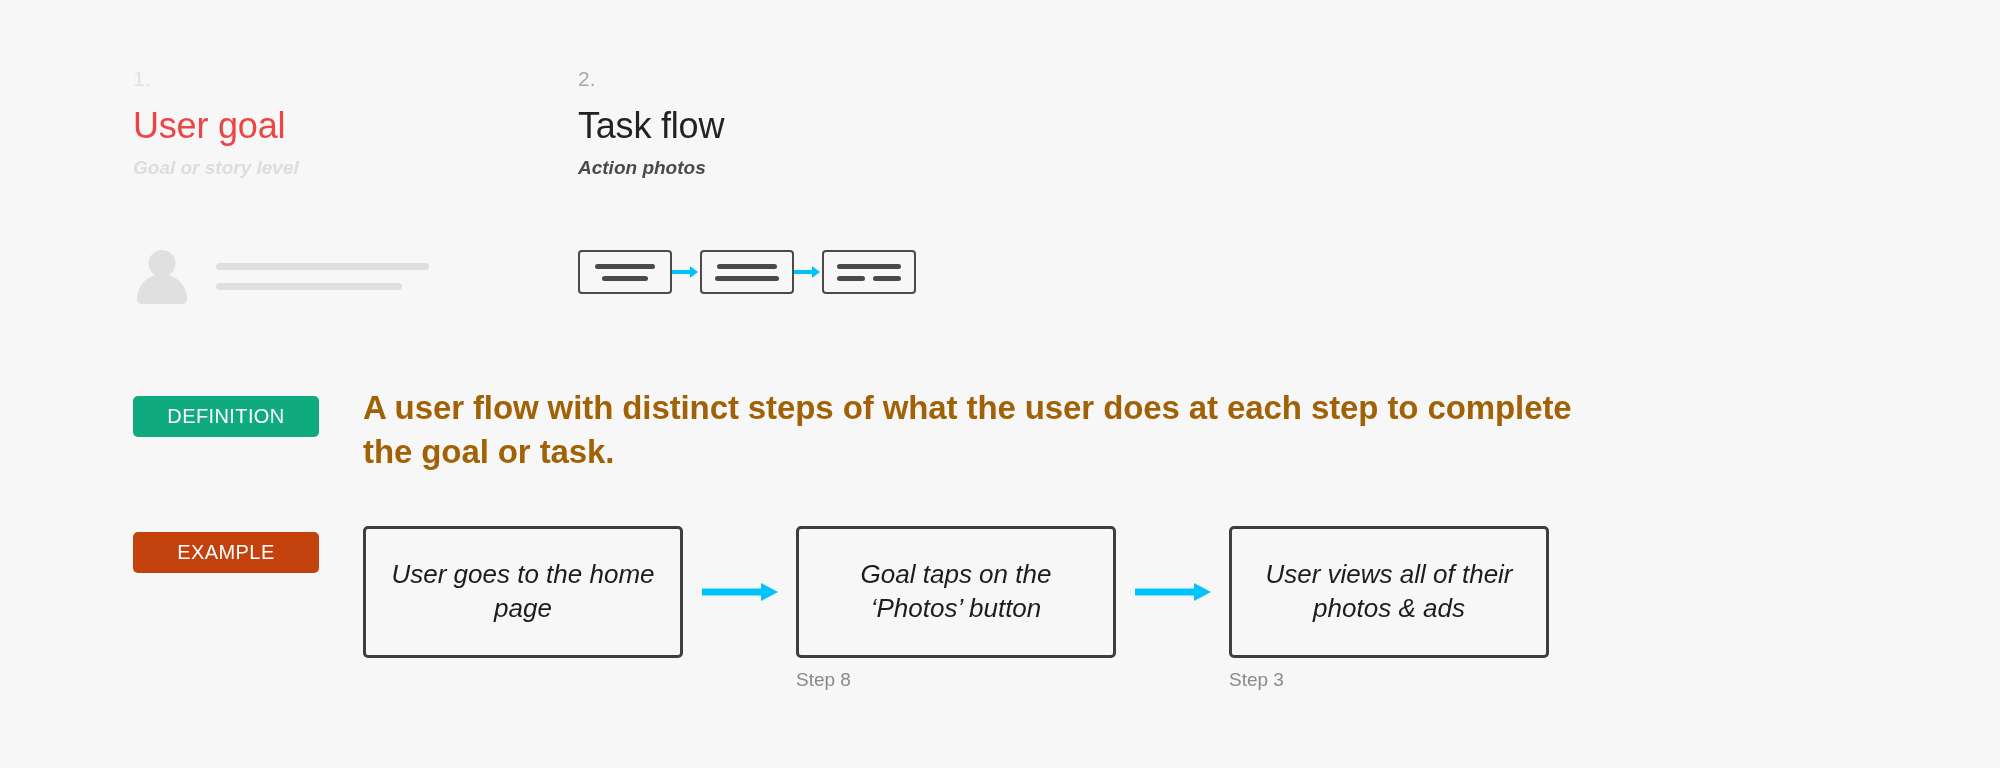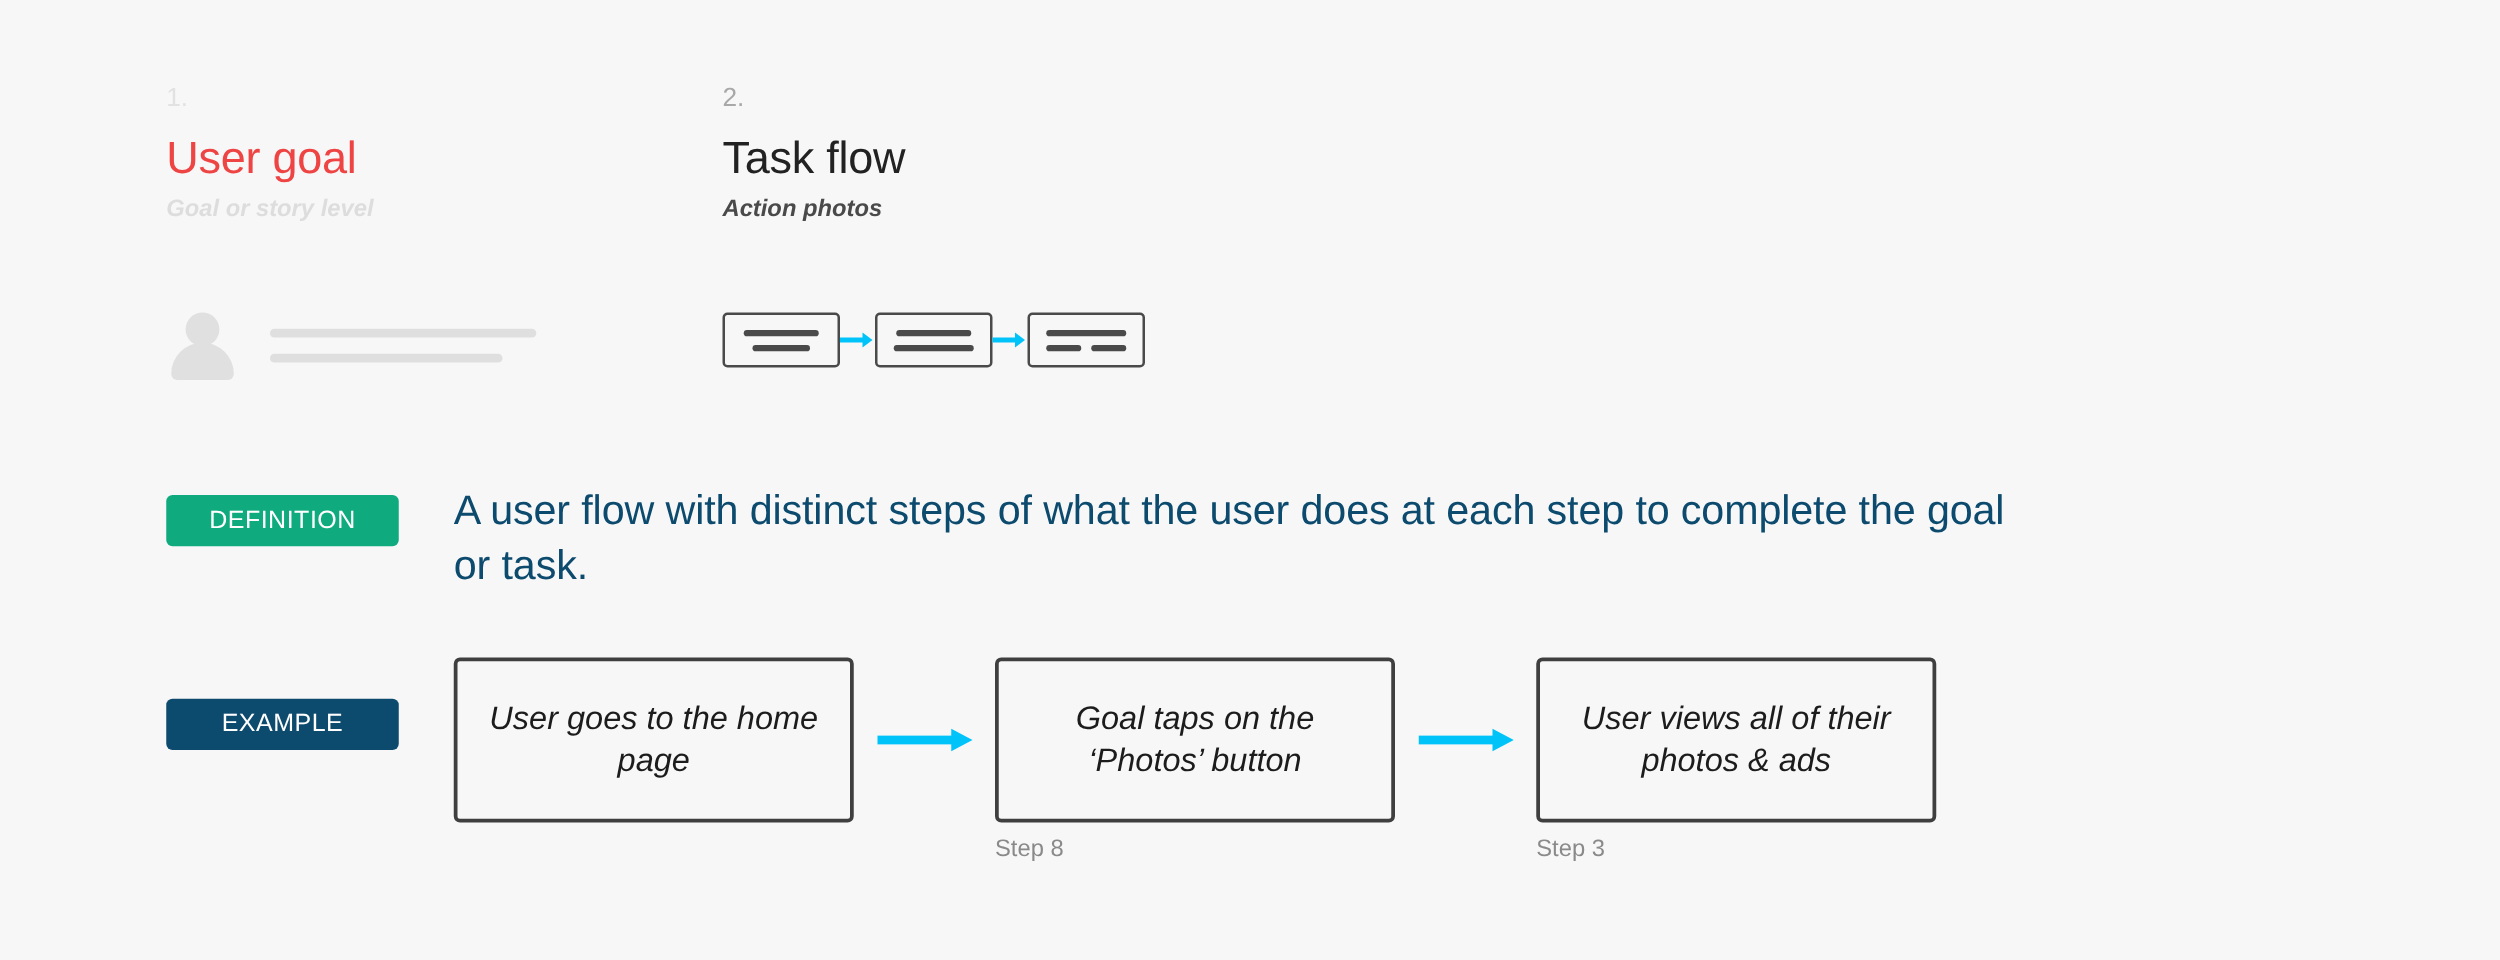--- a/index.html
+++ b/index.html
@@ -180,34 +180,33 @@
     min-width: 186px;
   }
   .badge-definition {
     left: 133px;
     top: 396px;
     background: #0fab7e;
   }
   .badge-example {
     left: 133px;
     top: 532px;
-    background: #0c4a6e;
-    margin-top: 27px;
+    background: #c2410c;
   }
 
   
   .definition-text {
     position: absolute;
     left: 363px;
     top: 386px;
     width: 1260px;
     font-size: 33px;
     line-height: 1.33;
-    color: #0c4a6e;
-    font-weight: 400;
+    color: #a16207;
+    font-weight: 700;
     letter-spacing: -0.1px;
   }
 
   
   .steps {
     position: absolute;
     left: 363px;
     top: 526px;
     display: flex;
     align-items: flex-start;

